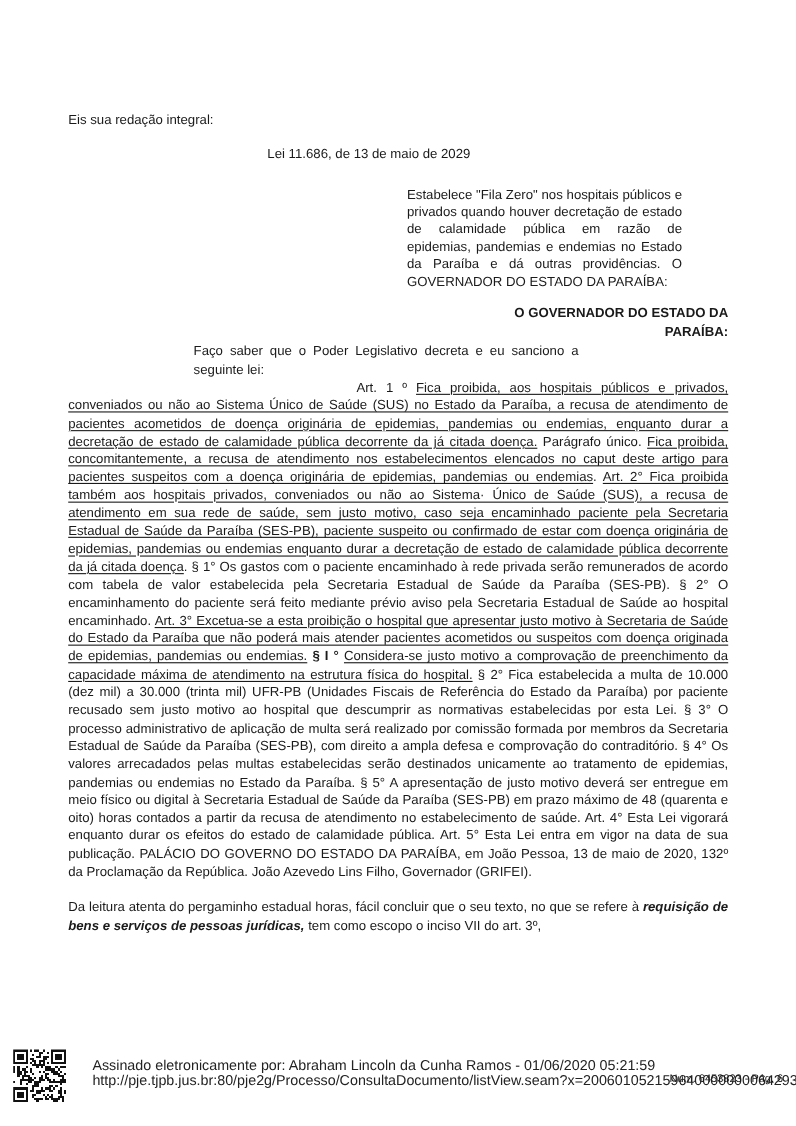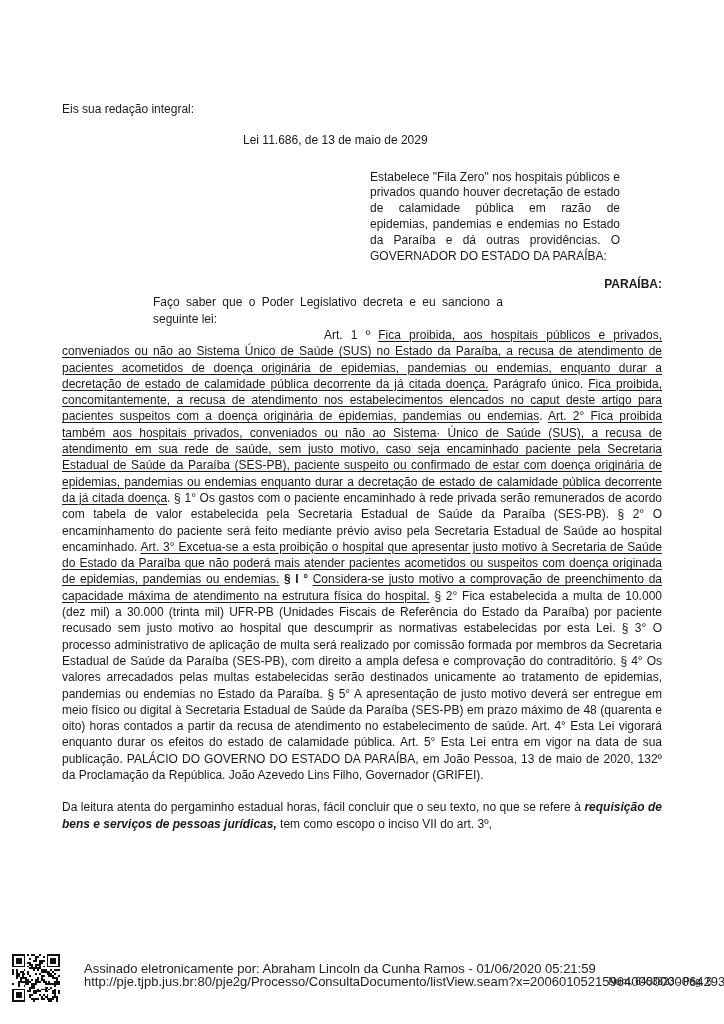--- a/index.html
+++ b/index.html
@@ -25,21 +25,21 @@
     margin-left:308px;
     margin-top:21px;
     text-align:justify;
     line-height:15.8px;
   }
   .governor{ margin-top:12px; font-weight:bold; line-height:17px; }
   .governor .line1{ text-align:right; }
   .governor .line2{ text-align:right; }
   .enactment{
     width:350px;
-    margin-left:91px;
+    margin-left:114px;
     margin-top:1px;
     text-align:justify;
   }
   .law-body{
     margin-top:0;
     text-align:justify;
     text-indent:262px;
   }
   .closing{
     margin-top:16px;
@@ -78,20 +78,21 @@
 <body>
 
 <div class="content">
   <div class="intro">Eis sua redação integral:</div>
 
   <div class="law-title">Lei 11.686, de 13 de maio de 2029</div>
 
   <div class="preamble">Estabelece "Fila Zero" nos hospitais públicos e privados quando houver decretação de estado de calamidade pública em razão de epidemias, pandemias e endemias no Estado da Paraíba e dá outras providências. O GOVERNADOR DO ESTADO DA PARAÍBA:</div>
 
   <div class="governor">
+    <div class="line1">O GOVERNADOR DO ESTADO DA</div>
     <div class="line2">PARAÍBA:</div>
   </div>
 
   <div class="enactment">Faço saber que o Poder Legislativo decreta e eu sanciono a seguinte lei:</div>
 
   <p class="law-body"><span class="seg-n">Art. 1 º </span><span class="seg-bu">Fica proibida, aos hospitais públicos e privados, conveniados ou não ao Sistema Único de Saúde (SUS) no Estado da Paraíba, a recusa de atendimento de pacientes acometidos de doença originária de epidemias, pandemias ou endemias, enquanto durar a decretação de estado de calamidade pública decorrente da já citada doença.</span><span class="seg-n"> Parágrafo único. </span><span class="seg-bu">Fica proibida, concomitantemente, a recusa de atendimento nos estabelecimentos elencados no caput deste artigo para pacientes suspeitos com a doença originária de epidemias, pandemias ou endemias</span><span class="seg-n">. </span><span class="seg-bu">Art. 2° Fica proibida também aos hospitais privados, conveniados ou não ao Sistema· Único de Saúde (SUS), a recusa de atendimento em sua rede de saúde, sem justo motivo, caso seja encaminhado paciente pela Secretaria Estadual de Saúde da Paraíba (SES-PB), paciente suspeito ou confirmado de estar com doença originária de epidemias, pandemias ou endemias enquanto durar a decretação de estado de calamidade pública decorrente da já citada doença</span><span class="seg-n">. § 1° Os gastos com o paciente encaminhado à rede privada serão remunerados de acordo com tabela de valor estabelecida pela Secretaria Estadual de Saúde da Paraíba (SES-PB). § 2° O encaminhamento do paciente será feito mediante prévio aviso pela Secretaria Estadual de Saúde ao hospital encaminhado. </span><span class="seg-bu">Art. 3° Excetua-se a esta proibição o hospital que apresentar justo motivo à Secretaria de Saúde do Estado da Paraíba que não poderá mais atender pacientes acometidos ou suspeitos com doença originada de epidemias, pandemias ou endemias.</span><span class="seg-b"> § I ° </span><span class="seg-bu">Considera-se justo motivo a comprovação de preenchimento da capacidade máxima de atendimento na estrutura física do hospital.</span><span class="seg-n"> § 2° Fica estabelecida a multa de 10.000 (dez mil) a 30.000 (trinta mil) UFR-PB (Unidades Fiscais de Referência do Estado da Paraíba) por paciente recusado sem justo motivo ao hospital que descumprir as normativas estabelecidas por esta Lei. § 3° O processo administrativo de aplicação de multa será realizado por comissão formada por membros da Secretaria Estadual de Saúde da Paraíba (SES-PB), com direito a ampla defesa e comprovação do contraditório. § 4° Os valores arrecadados pelas multas estabelecidas serão destinados unicamente ao tratamento de epidemias, pandemias ou endemias no Estado da Paraíba. § 5° A apresentação de justo motivo deverá ser entregue em meio físico ou digital à Secretaria Estadual de Saúde da Paraíba (SES-PB) em prazo máximo de 48 (quarenta e oito) horas contados a partir da recusa de atendimento no estabelecimento de saúde. Art. 4° Esta Lei vigorará enquanto durar os efeitos do estado de calamidade pública. Art. 5° Esta Lei entra em vigor na data de sua publicação. PALÁCIO DO GOVERNO DO ESTADO DA PARAÍBA, em João Pessoa, 13 de maio de 2020, 132º da Proclamação da República. João Azevedo Lins Filho, Governador (GRIFEI).</span></p>
 
   <p class="closing"><span class="seg-n">Da leitura atenta do pergaminho estadual horas, fácil concluir que o seu texto, no que se refere à </span><span class="seg-bi">requisição de bens e serviços  de pessoas jurídicas,</span><span class="seg-n"> tem como escopo o inciso VII do art. 3º,</span></p>
 </div>
 

